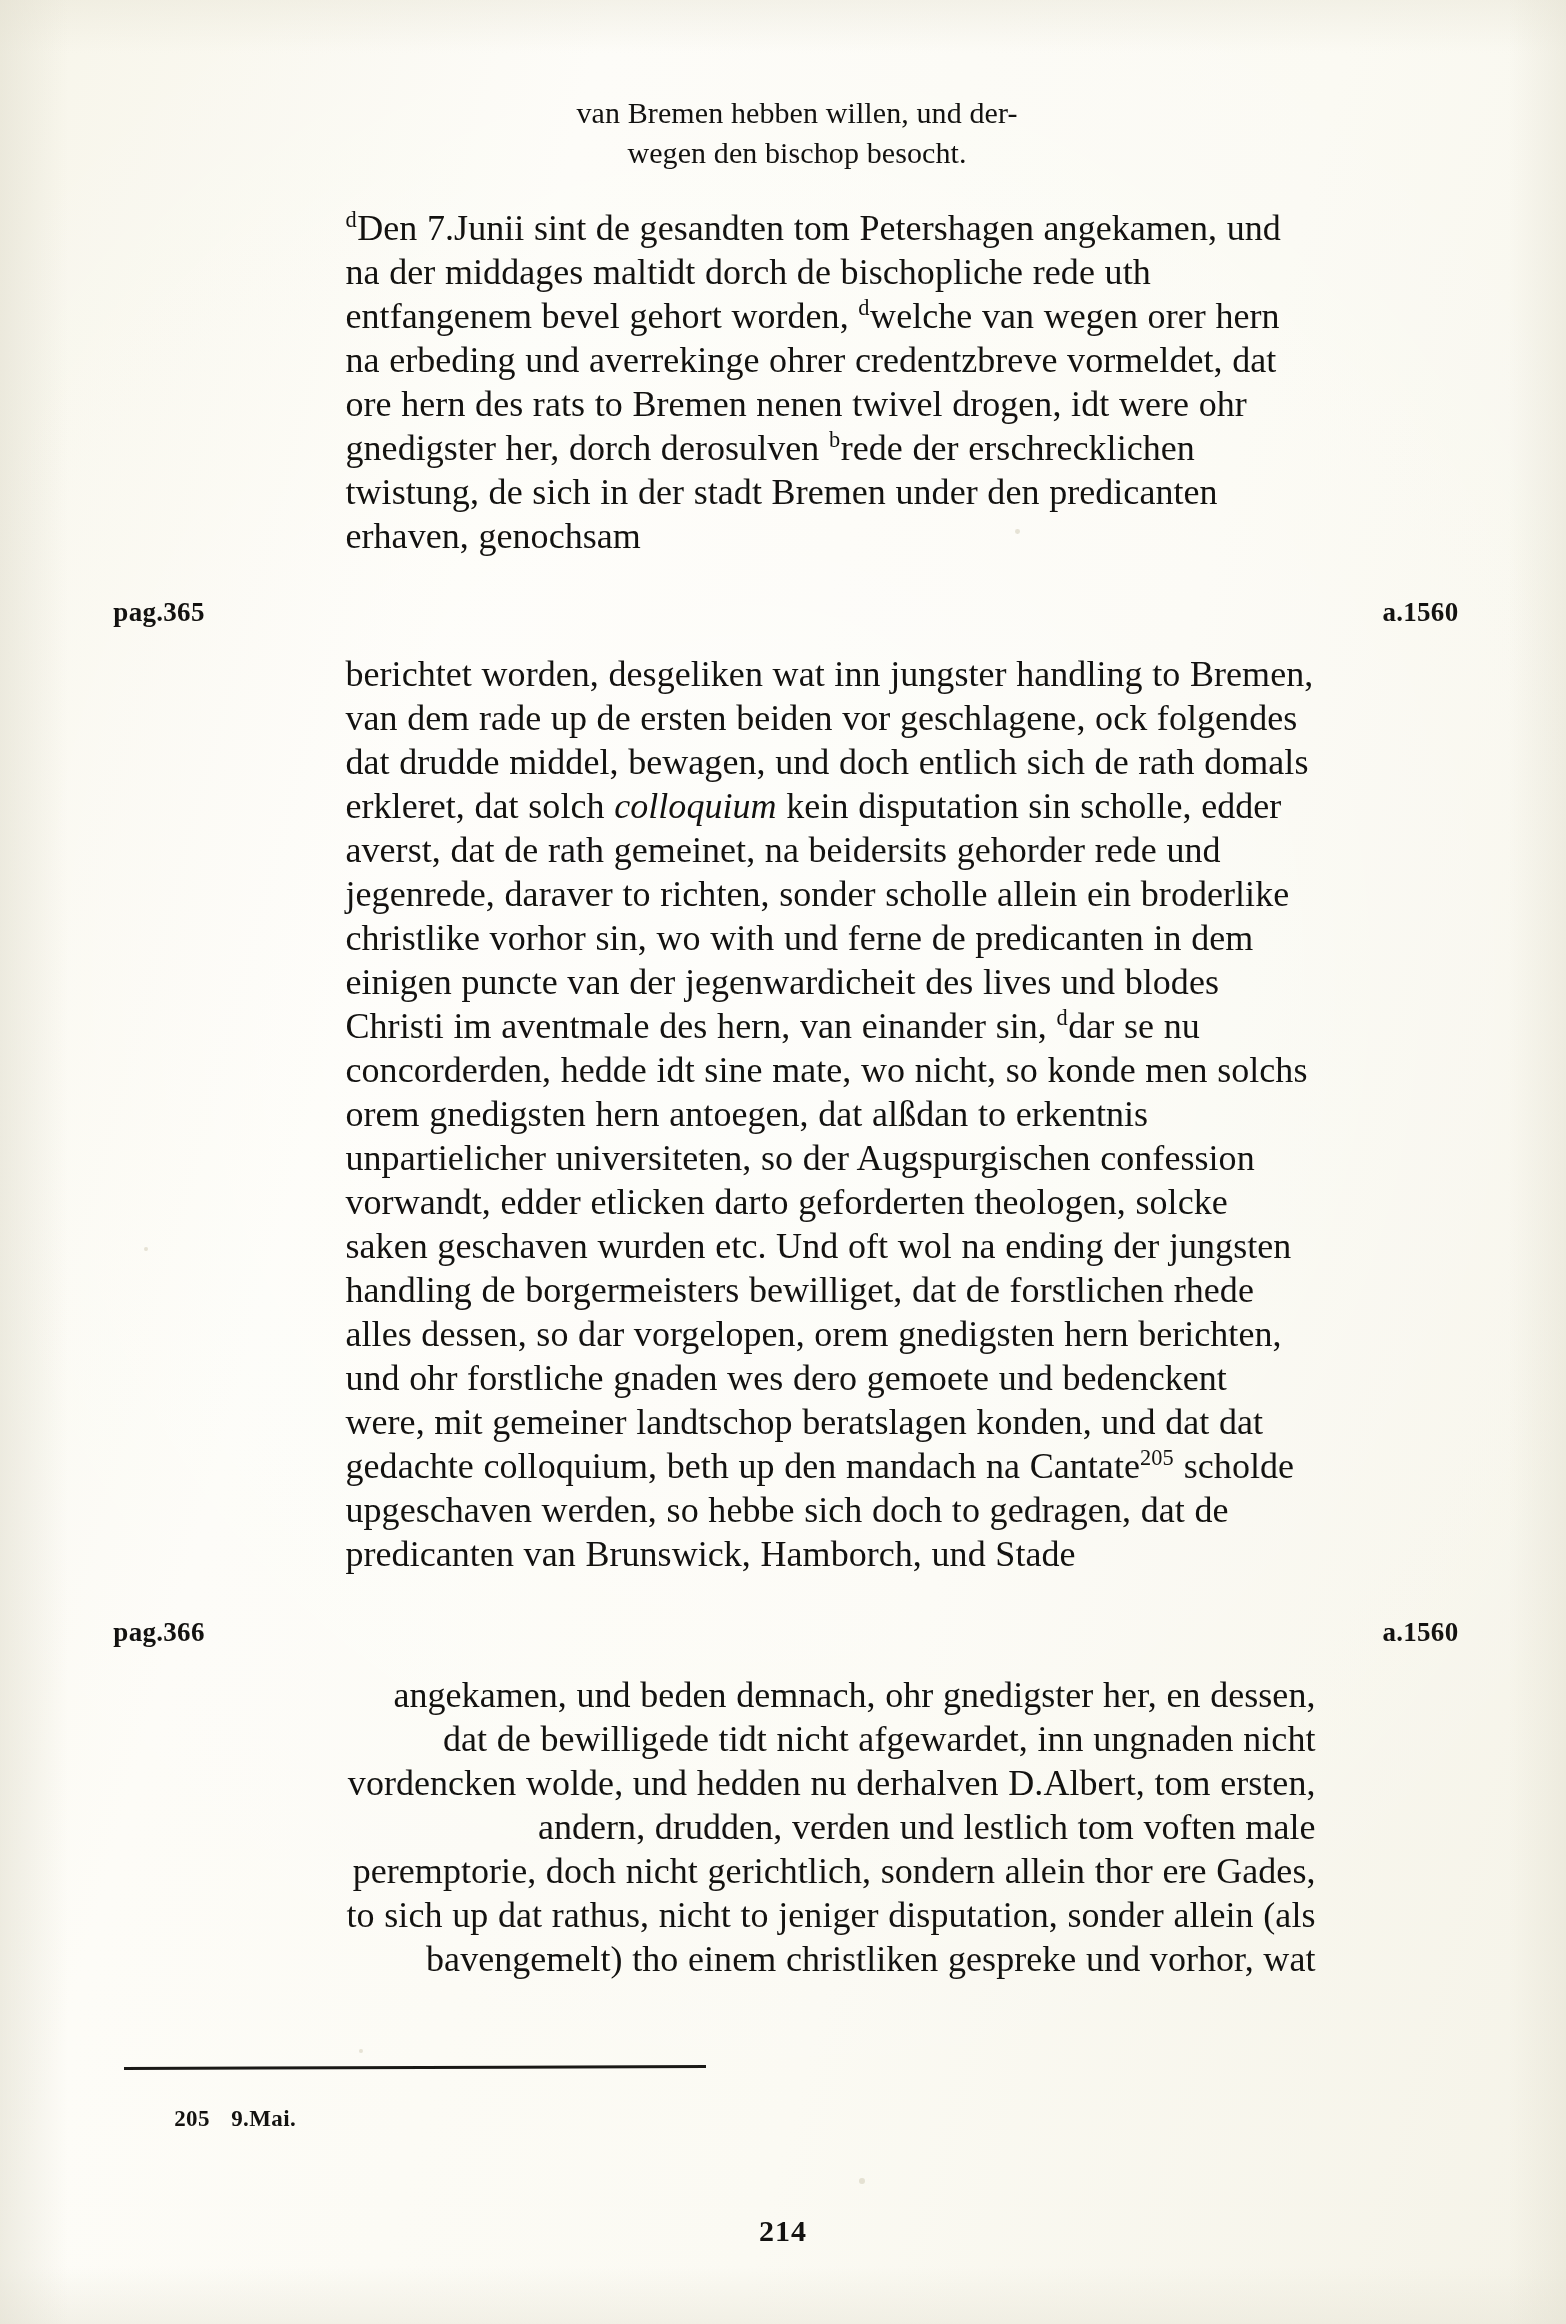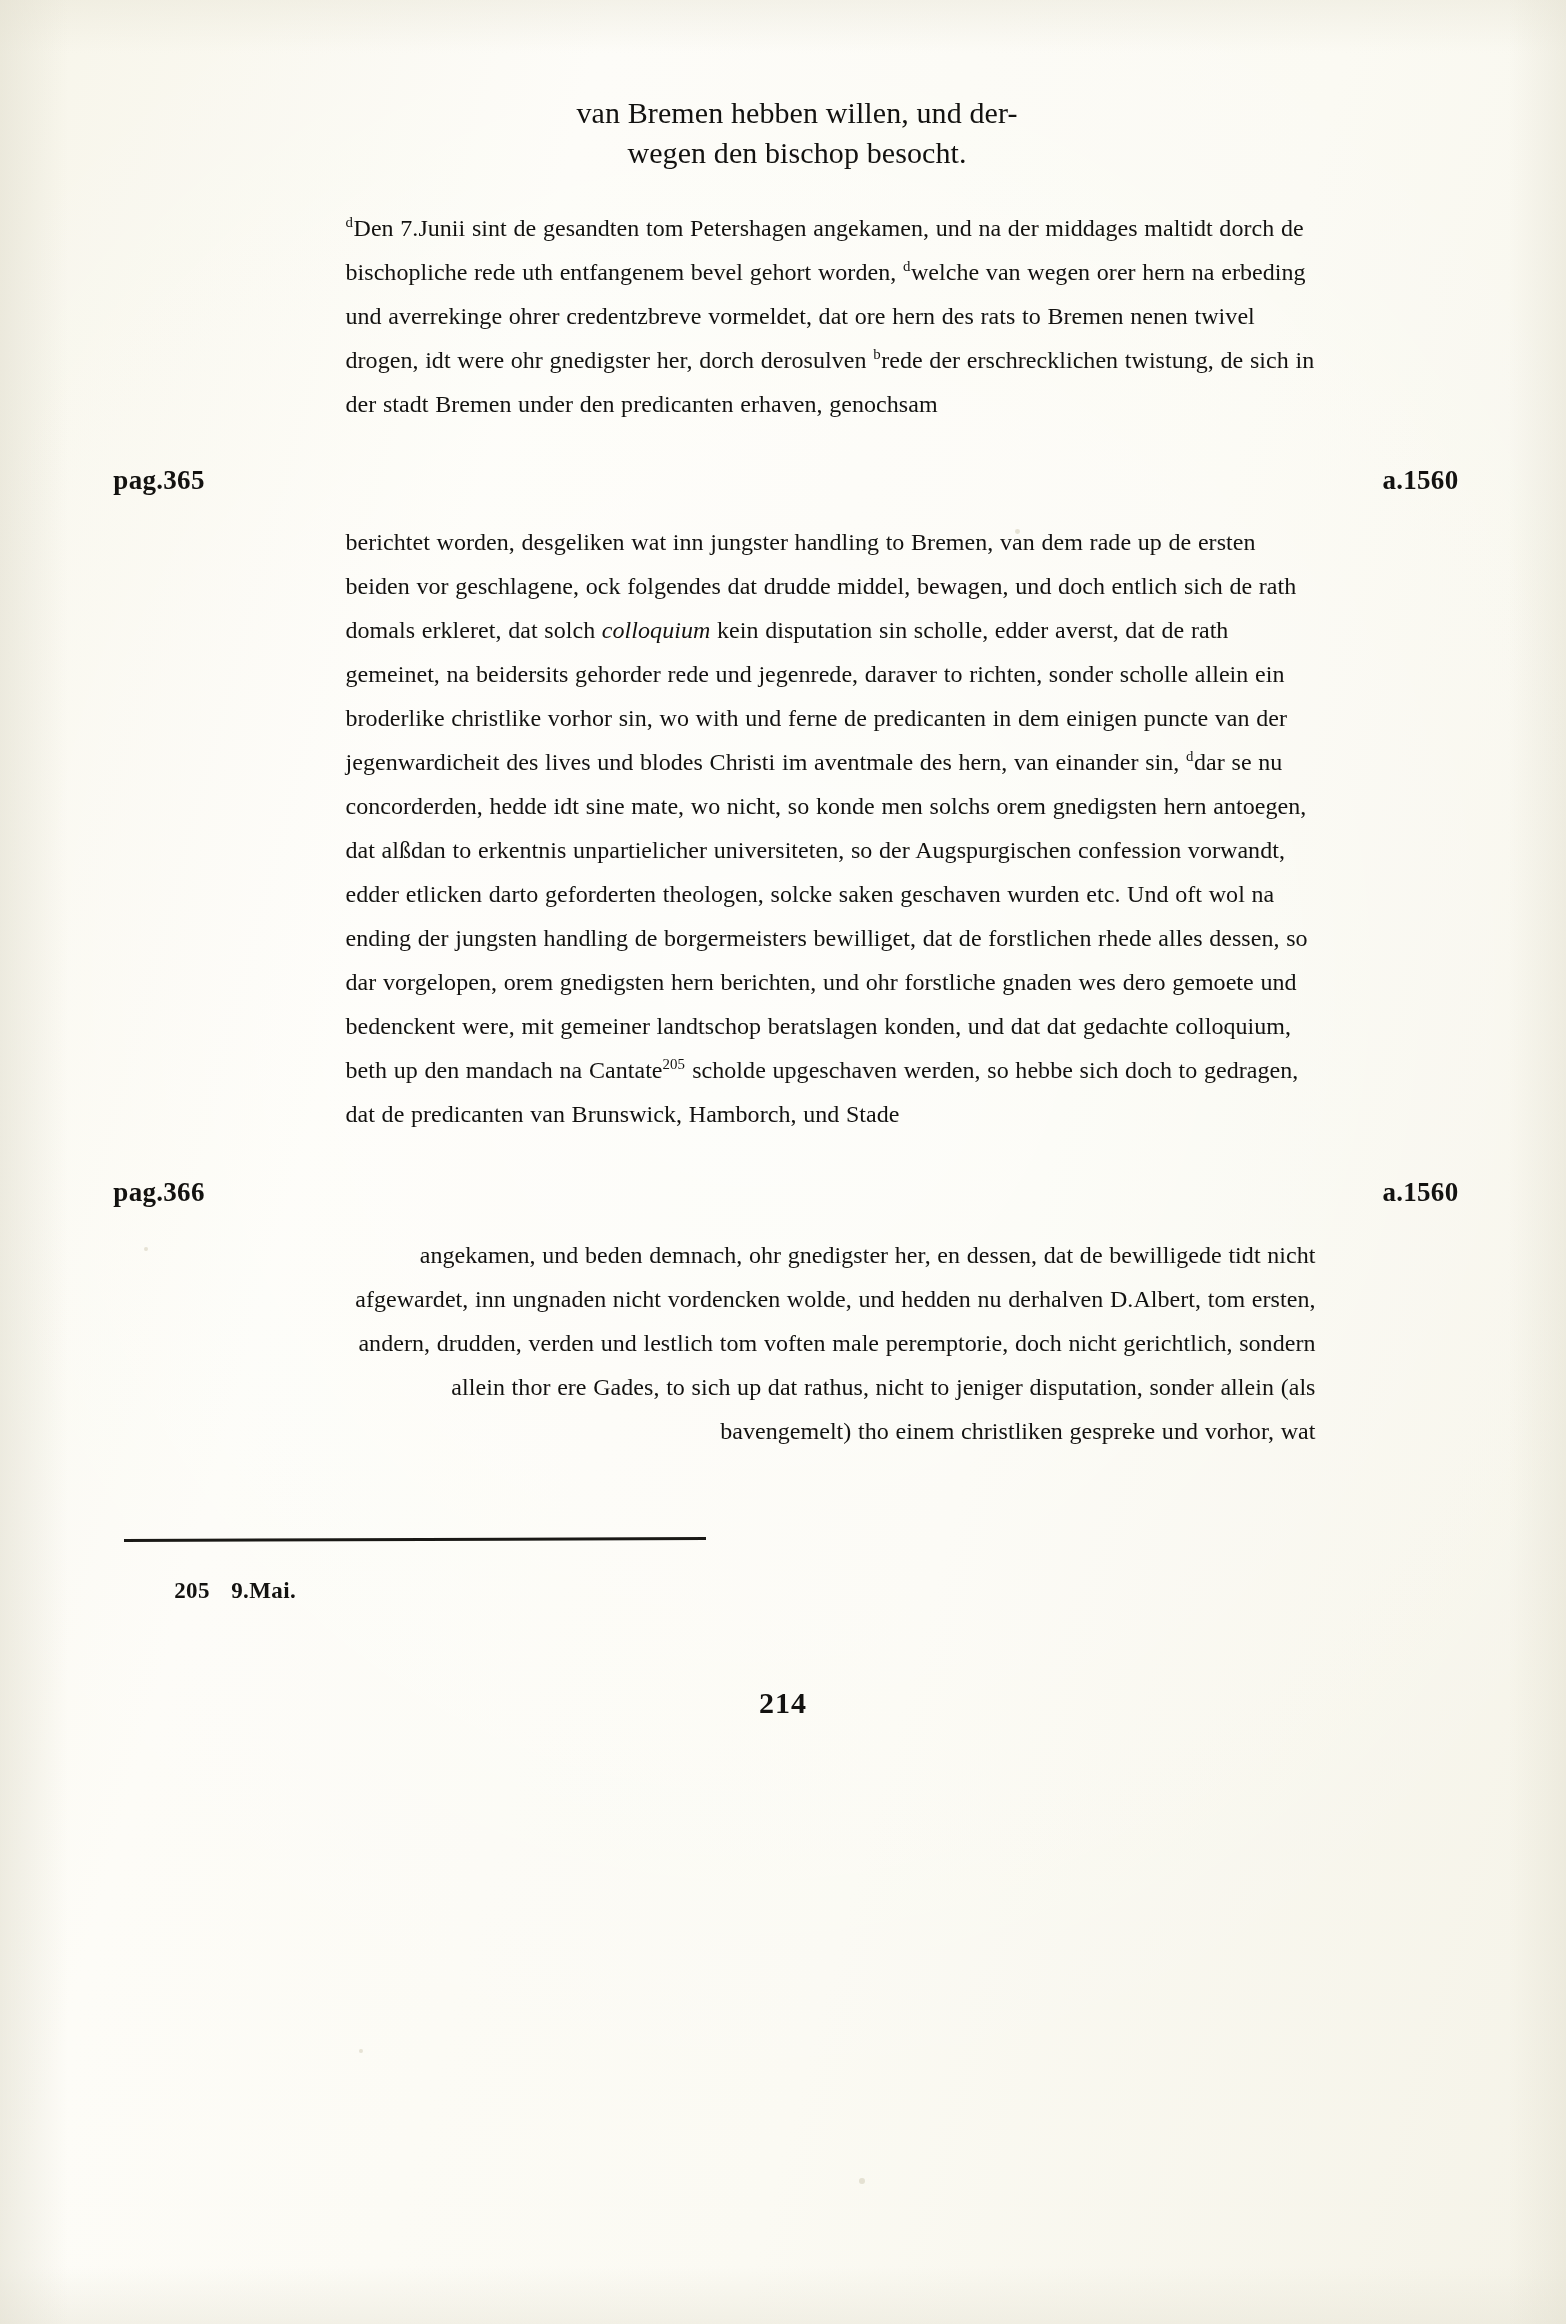--- a/index.html
+++ b/index.html
@@ -72,21 +72,21 @@
   }
 
   
   .body-block {
     margin: 0 auto;
     width: 970px;
     padding-left: 95px;
     box-sizing: content-box;
   }
   .para {
-    font-size: 24px;
+    font-size: 36px;
     line-height: 44px;
     text-align: left;
     margin: 0;
     letter-spacing: 0.05px;
     word-spacing: 0.6px;
   }
   .para-first { margin-top: 33px; }
   .para-second { margin-top: 24px; }
   .para-third { margin-top: 23px; text-align: right; }
 

